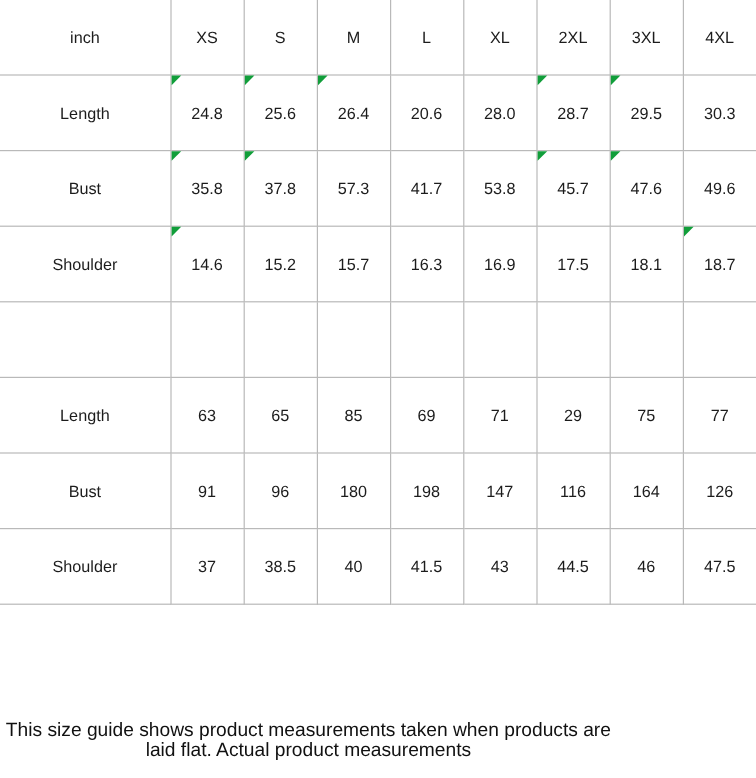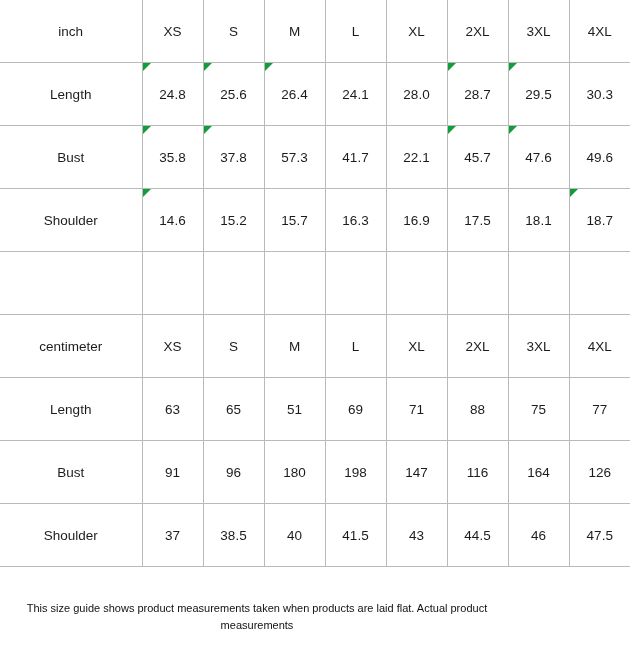--- a/index.html
+++ b/index.html
@@ -70,21 +70,21 @@
   .header-cell, .rowlabel {
     font-size: 13.5px;
   }
 
   .footnote {
     position: absolute;
     left: 0;
     right: 0;
     bottom: 14px;
     text-align: center;
-    font-size: 11px;
+    font-size: 16px;
     line-height: 17px;
     color: #111111;
     padding: 0 4px;
   }
   .footnote .l2 { display: block; }
 </style>
 </head>
 <body>
 
 <div class="page">
@@ -113,34 +113,34 @@
         <td class="header-cell">2XL</td>
         <td class="header-cell">3XL</td>
         <td class="header-cell">4XL</td>
       </tr>
 
       <tr>
         <td class="rowlabel">Length</td>
         <td>24.8<span class="marker"></span></td>
         <td>25.6<span class="marker"></span></td>
         <td>26.4<span class="marker"></span></td>
-        <td>24.1</td>
+        <td>20.6</td>
         <td>28.0</td>
         <td>28.7<span class="marker"></span></td>
         <td>29.5<span class="marker"></span></td>
         <td>30.3</td>
       </tr>
 
       <tr>
         <td class="rowlabel">Bust</td>
         <td>35.8<span class="marker"></span></td>
         <td>37.8<span class="marker"></span></td>
         <td>57.3</td>
         <td>41.7</td>
-        <td>22.1</td>
+        <td>53.8</td>
         <td>45.7<span class="marker"></span></td>
         <td>47.6<span class="marker"></span></td>
         <td>49.6</td>
       </tr>
 
       <tr>
         <td class="rowlabel">Shoulder</td>
         <td>14.6<span class="marker"></span></td>
         <td>15.2</td>
         <td>15.7</td>
@@ -156,40 +156,29 @@
         <td></td>
         <td></td>
         <td></td>
         <td></td>
         <td></td>
         <td></td>
         <td></td>
         <td></td>
       </tr>
 
-      <tr>
-        <td class="header-cell">centimeter</td>
-        <td class="header-cell">XS</td>
-        <td class="header-cell">S</td>
-        <td class="header-cell">M</td>
-        <td class="header-cell">L</td>
-        <td class="header-cell">XL</td>
-        <td class="header-cell">2XL</td>
-        <td class="header-cell">3XL</td>
-        <td class="header-cell">4XL</td>
-      </tr>
 
       <tr>
         <td class="rowlabel">Length</td>
         <td>63</td>
         <td>65</td>
-        <td>51</td>
+        <td>85</td>
         <td>69</td>
         <td>71</td>
-        <td>88</td>
+        <td>29</td>
         <td>75</td>
         <td>77</td>
       </tr>
 
       <tr>
         <td class="rowlabel">Bust</td>
         <td>91</td>
         <td>96</td>
         <td>180</td>
         <td>198</td>

